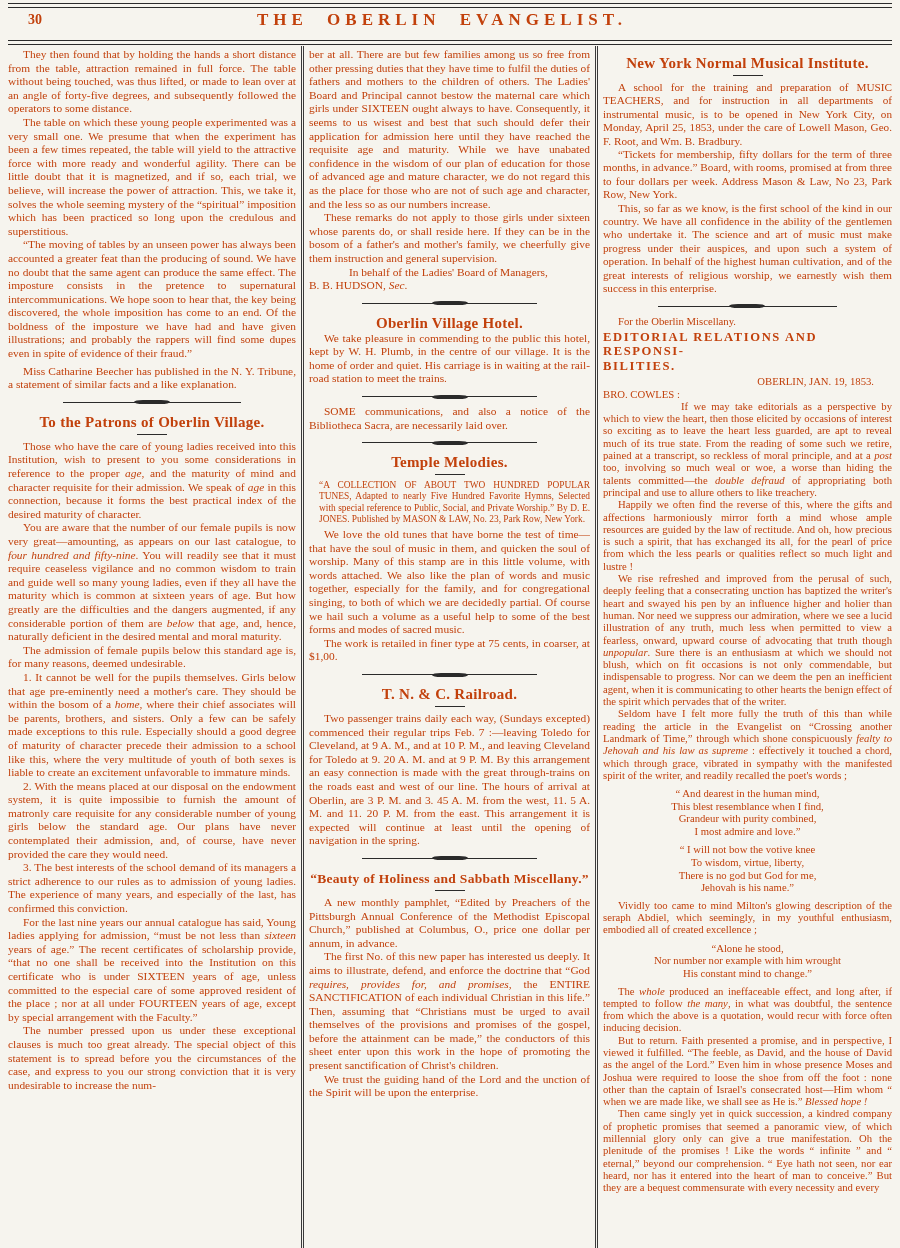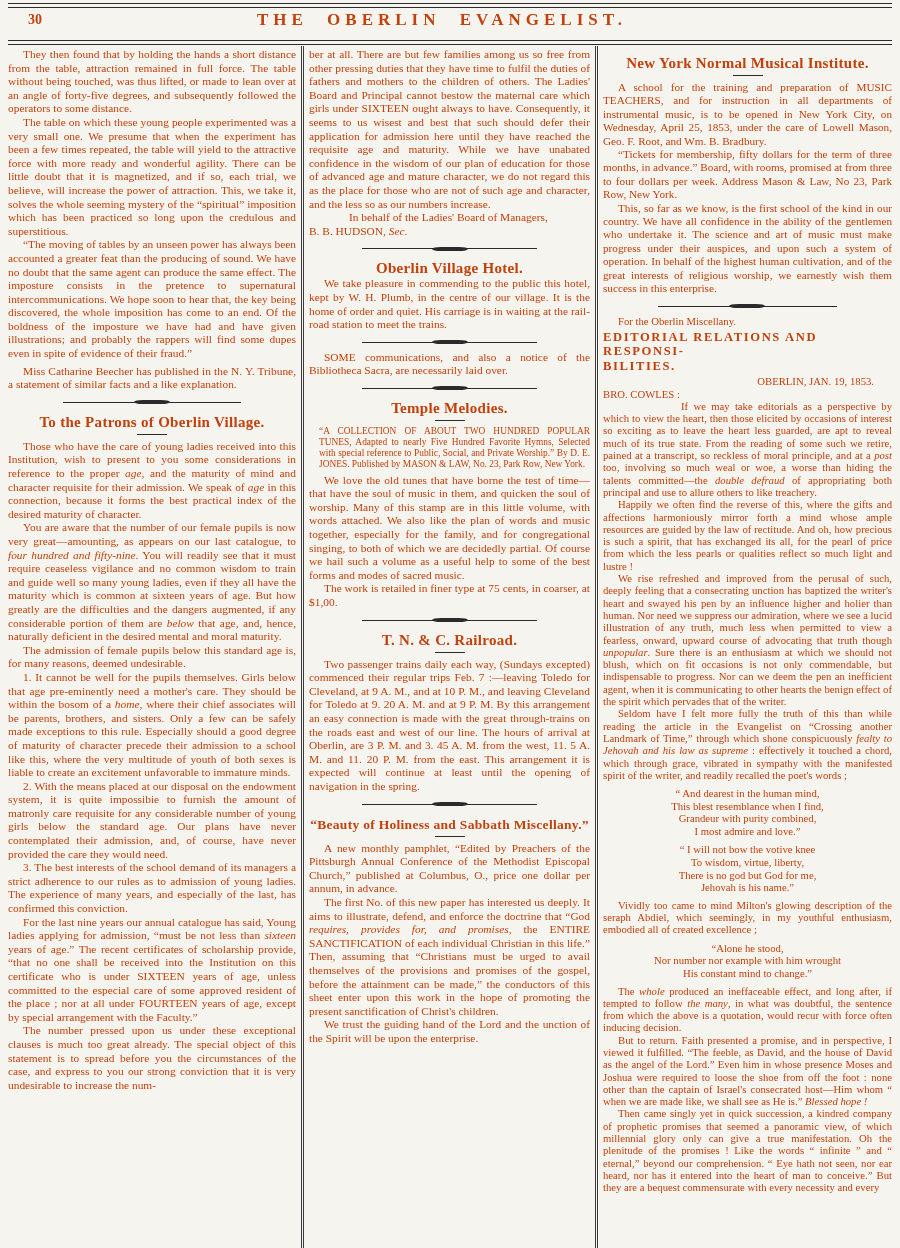--- a/index.html
+++ b/index.html
@@ -91,20 +91,21 @@
       <p class="bp">2. With the means placed at our disposal on the endowment system, it is quite impossibie to furnish the amount of matronly care requisite for any considerable number of young girls below the standard age.  Our plans have never contemplated their admission, and, of course, have never provided the care they would need.</p>
       <p class="bp">3. The best interests of the school demand of its managers a strict adherence to our rules as to admission of young ladies.  The experience of many years, and especially of the last, has confirmed this conviction.</p>
       <p class="bp">For the last nine years our annual catalogue has said, Young ladies applying for admission, “must be not less than <i>sixteen</i> years of age.”  The recent certificates of scholarship provide, “that no one shall be received into the Institution on this certificate who is under SIXTEEN years of age, unless committed to the especial care of some approved resident of the place ;  nor at all under FOURTEEN years of age, except by special arrangement with the Faculty.”</p>
       <p class="bp">The number pressed upon us under these exceptional clauses is much too great already.  The special object of this statement is to spread before you the circumstances of the case, and express to you our strong conviction that it is very undesirable to increase the num-</p>
     </div>
 
     <div class="vsep"></div>
 
     <div class="col col2">
       <p class="bp noindent">ber at all.  There are but few families among us so free from other pressing duties that they have time to fulfil the duties of fathers and mothers to the children of others.  The Ladies' Board and Principal cannot bestow the maternal care which girls under SIXTEEN ought always to have.  Consequently, it seems to us wisest and best that such should defer their application for admission here until they have reached the requisite age and maturity.  While we have unabated confidence in the wisdom of our plan of education for those of advanced age and mature character, we do not regard this as the place for those who are not of such age and character, and the less so as our numbers increase.</p>
+      <p class="bp">These remarks do not apply to those girls under sixteen whose parents do, or shall reside here.  If they can be in the bosom of a father's and mother's family, we cheerfully give them instruction and general supervision.</p>
       <p class="bp behalf">In behalf of the Ladies' Board of Managers,</p>
       <p class="bp sig">B. B. HUDSON, <i>Sec</i>.</p>
 
       <div class="divider">
           <span class="divider-lens"></span>
         </div>
 
       <h2 class="sect">Oberlin Village Hotel.</h2>
       <p class="bp">We take pleasure in commending to the public this hotel, kept by W. H. Plumb, in the centre of our village.  It is the home of order and quiet.  His carriage is in waiting at the rail-road station to meet the trains.</p>
 
@@ -142,21 +143,21 @@
       <p class="bp">The first No. of this new paper has interested us deeply.  It aims to illustrate, defend, and enforce the doctrine that “God <i>requires, provides for, and promises</i>, the ENTIRE SANCTIFICATION of each individual Christian in this life.”  Then, assuming that “Christians must be urged to avail themselves of the provisions and promises of the gospel, before the attainment can be made,” the conductors of this sheet enter upon this work in the hope of promoting the present sanctification of Christ's children.</p>
       <p class="bp">We trust the guiding hand of the Lord and the unction of the Spirit will be upon the enterprise.</p>
     </div>
 
     <div class="vsep"></div>
 
     <div class="col col3">
       <div class="institute">
         <h2 class="sect">New York Normal Musical Institute.</h2>
         <div class="hrule"></div>
-        <p class="bp">A school for the training and preparation of MUSIC TEACHERS, and for instruction in all departments of instrumental music, is to be opened in New York City, on Wednesday, April 25, 1853, under the care of Lowell Mason, Geo. F. Root, and Wm. B. Bradbury.</p>
+        <p class="bp">A school for the training and preparation of MUSIC TEACHERS, and for instruction in all departments of instrumental music, is to be opened in New York City, on Monday, April 25, 1853, under the care of Lowell Mason, Geo. F. Root, and Wm. B. Bradbury.</p>
         <p class="bp">“Tickets for membership, fifty dollars for the term of three months, in advance.”  Board, with rooms, promised at from three to four dollars per week.  Address Mason &amp; Law, No 23, Park Row, New York.</p>
         <p class="bp">This, so far as we know, is the first school of the kind in our country.  We have all confidence in the ability of the gentlemen who undertake it.  The science and art of music must make progress under their auspices, and upon such a system of operation.  In behalf of the highest human cultivation, and of the great interests of religious worship, we earnestly wish them success in this enterprise.</p>
       </div>
 
       <div class="divider">
           <span class="divider-lens"></span>
         </div>
 
       <div class="editorial">
         <p class="bp for-line">For the Oberlin Miscellany.</p>

